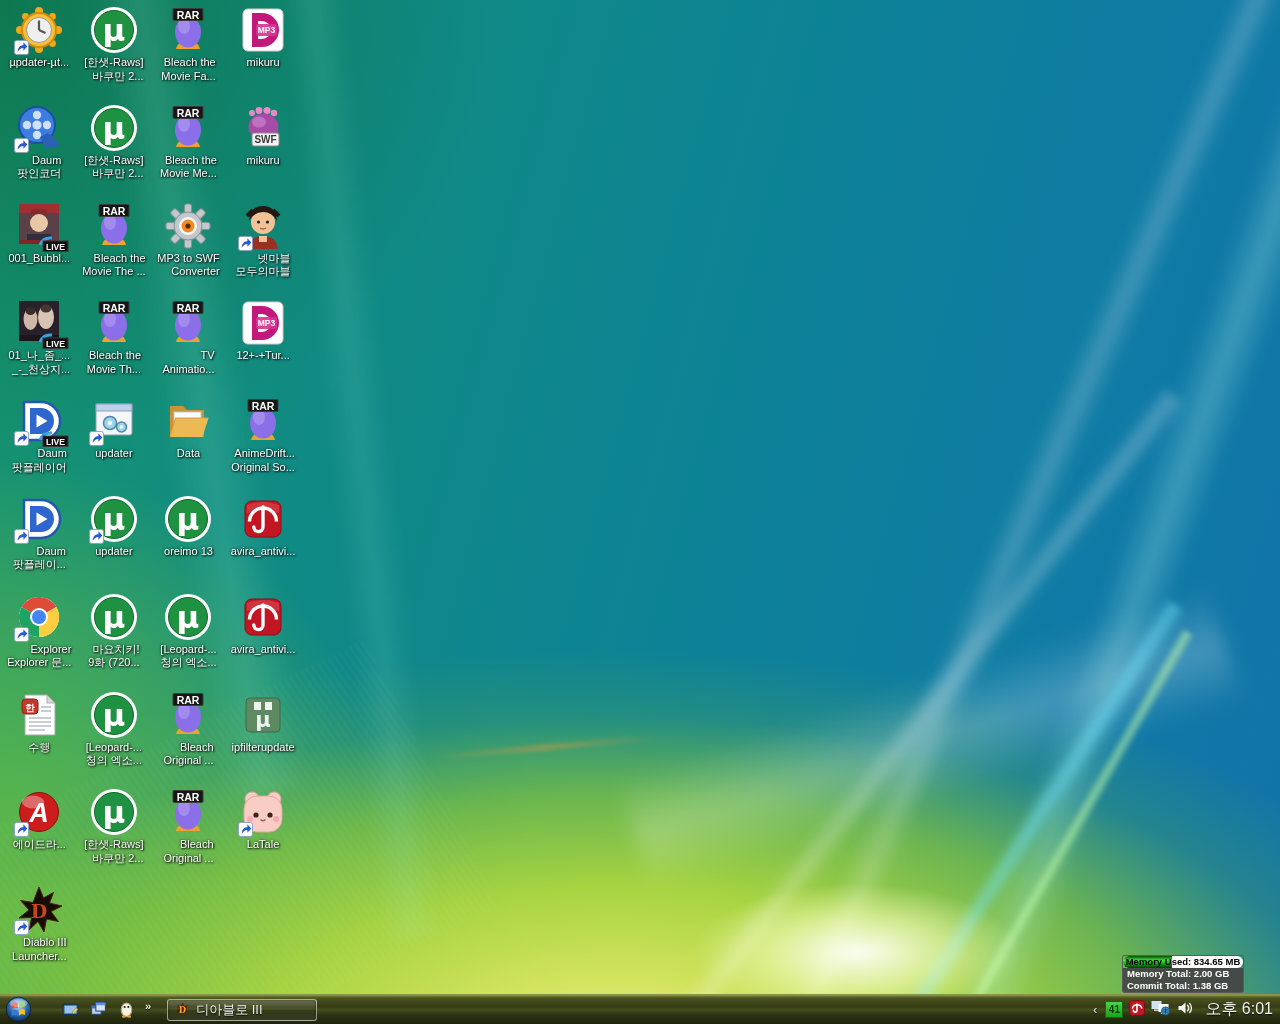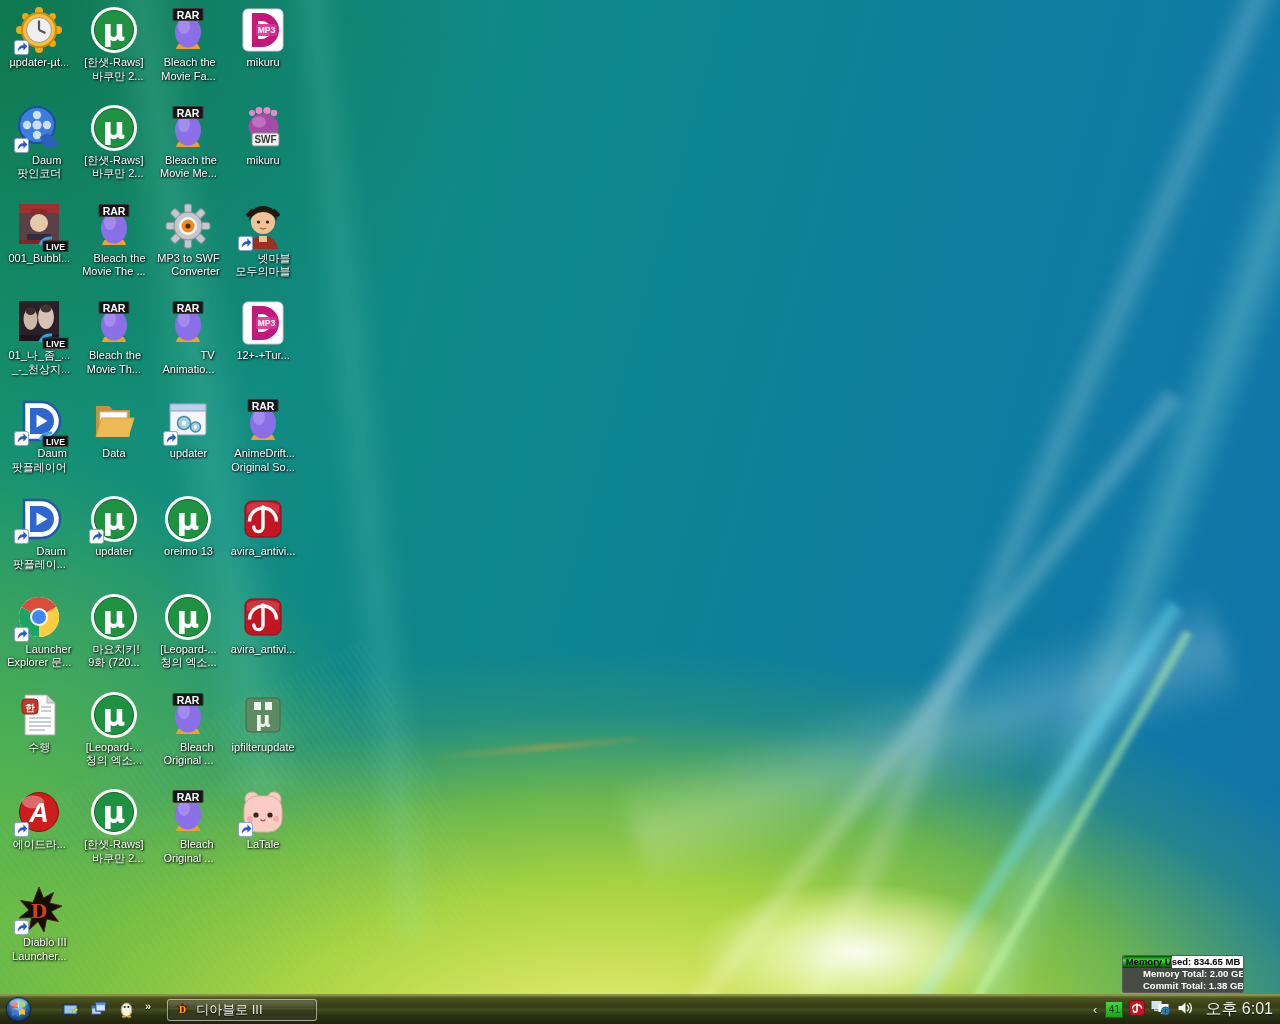--- a/index.html
+++ b/index.html
@@ -37,25 +37,25 @@
   .sc-arrow svg{width:15px;height:15px;}
   .live-badge{position:absolute;right:-6px;bottom:-2px;width:32px;height:17px;}
   .live-badge svg{width:32px;height:17px;}
   .lbl{margin-top:2px;text-align:right;}
   .lbl div{font-size:11px;line-height:13.5px;color:#fff;white-space:nowrap;
     text-shadow:1px 1px 2px rgba(0,0,0,.95),0 0 3px rgba(0,0,0,.8);}
 
   
   #mem-widget{position:absolute;right:36px;bottom:31px;width:120px;border:1px solid #5a5a5a;border-radius:2px;overflow:hidden;
     font-weight:bold;font-size:9.5px;line-height:12px;}
-  #mem-line1{position:relative;background:#fff;color:#000;text-align:center;white-space:nowrap;overflow:hidden;}
+  #mem-line1{position:relative;background:#fff;color:#000;text-align:center;white-space:nowrap;overflow:hidden;border-radius:6px;}
   #mem-bar{position:absolute;left:0;top:0;bottom:0;width:41%;
     background:linear-gradient(180deg,#064b06,#38e438 35%,#0ca60c 65%,#053805);}
   #mem-line1 span{position:relative;}
-  .mem-dark{background:rgba(68,68,68,.93);color:#fff;padding-left:20px;white-space:nowrap;overflow:hidden;}
+  .mem-dark{background:rgba(68,68,68,.93);color:#fff;padding-left:4px;white-space:nowrap;overflow:hidden;}
 
   
   #taskbar{position:absolute;left:0;bottom:0;width:1280px;height:29px;display:flex;align-items:center;
     background:linear-gradient(180deg,#7b8540 0%,#49511f 12%,#343b16 42%,#454e1f 50%,#2b3212 70%,#1f240c 100%);
     border-top:1px solid rgba(230,240,130,.55);box-shadow:inset 0 1px 0 rgba(255,255,255,.12);}
   #start-orb{width:27px;height:27px;margin-left:5px;flex:0 0 auto;cursor:pointer;}
   #start-orb svg{width:27px;height:27px;display:block;}
   #quick-launch{display:flex;align-items:center;gap:11px;margin-left:30px;}
   .ql{width:17px;height:17px;cursor:pointer;}
   .ql svg{width:17px;height:17px;display:block;}
@@ -64,21 +64,21 @@
     border:1px solid rgba(255,255,255,.5);border-radius:3px;cursor:pointer;
     background:linear-gradient(180deg,rgba(255,255,255,.22),rgba(255,255,255,.07) 45%,rgba(0,0,0,.18) 50%,rgba(255,255,255,.10));
     box-shadow:inset 0 0 3px rgba(0,0,0,.4);}
   #task-button .tb-icon{width:15px;height:15px;flex:0 0 auto;}
   #task-button .tb-icon svg{width:15px;height:15px;display:block;}
   #task-button .tb-label{color:#f2f2ee;font-size:13px;white-space:nowrap;text-shadow:0 1px 1px #000;}
   #tb-spacer{flex:1;}
   #tray{display:flex;align-items:center;gap:6px;margin-right:7px;}
   #tray-chevron{color:#e8ecd4;font-size:13px;cursor:pointer;margin-right:2px;text-shadow:0 1px 1px #000;}
   #temp-badge{width:16px;height:15px;background:linear-gradient(180deg,#4ad24a,#17a517);border:1px solid #0c6b0c;
-    color:#062;font-size:10px;font-weight:normal;display:flex;align-items:center;justify-content:center;cursor:pointer;color:#053a05;}
+    color:#062;font-size:10px;font-weight:bold;display:flex;align-items:center;justify-content:center;cursor:pointer;color:#053a05;}
   .tray-ic{cursor:pointer;display:block;}
   #clock{color:#f4f6ec;font-size:16px;margin-left:6px;cursor:default;text-shadow:0 1px 1px #000;white-space:nowrap;}
 </style>
 </head>
 <body>
 
 <div class="bg bg1"></div>
 <div class="bg bg2"></div>
 <div class="bg bg4"></div>
 <div class="bg bg3"></div>
@@ -408,33 +408,20 @@
         </span>
       </div>
       <div class="lbl">
         <div>Daum</div>
         <div>팟플레이어</div>
       </div>
     </div>
     <div class="cell">
       <div class="icon-wrap">
         <svg viewBox="0 0 48 48">
-          <path d="M6 9 h13 l4 4 h17 v27 h-34 z" fill="#c8923a"></path>
-          <rect x="10" y="15" width="27" height="23" fill="#fdfdfd" stroke="#c8c8c8"></rect>
-          <path d="M6 40 l5.5 -19 h33 l-6 19 z" fill="#ecb954"></path>
-          <path d="M6 40 l5.5 -19 h33" fill="none" stroke="#d8a040"></path>
-        </svg>
-      </div>
-      <div class="lbl">
-        <div>Data</div>
-      </div>
-    </div>
-    <div class="cell">
-      <div class="icon-wrap">
-        <svg viewBox="0 0 48 48">
           <rect x="6" y="7" width="36" height="31" rx="2" fill="#f4f6f8" stroke="#8aa0b8"></rect>
           <rect x="6" y="7" width="36" height="7" fill="#bcd2ea" stroke="#8aa0b8"></rect>
           <g fill="#9fd4ea" stroke="#4a8aa8" stroke-width="1.5">
             <circle cx="20" cy="26" r="6.5"></circle>
             <circle cx="31.5" cy="30" r="5"></circle>
           </g>
           <circle cx="20" cy="26" r="2.2" fill="#fff"></circle>
           <circle cx="31.5" cy="30" r="1.7" fill="#fff"></circle>
         </svg>
         <span class="sc-arrow">
@@ -444,20 +431,33 @@
           </svg>
         </span>
       </div>
       <div class="lbl">
         <div>updater</div>
       </div>
     </div>
     <div class="cell">
       <div class="icon-wrap">
         <svg viewBox="0 0 48 48">
+          <path d="M6 9 h13 l4 4 h17 v27 h-34 z" fill="#c8923a"></path>
+          <rect x="10" y="15" width="27" height="23" fill="#fdfdfd" stroke="#c8c8c8"></rect>
+          <path d="M6 40 l5.5 -19 h33 l-6 19 z" fill="#ecb954"></path>
+          <path d="M6 40 l5.5 -19 h33" fill="none" stroke="#d8a040"></path>
+        </svg>
+      </div>
+      <div class="lbl">
+        <div>Data</div>
+      </div>
+    </div>
+    <div class="cell">
+      <div class="icon-wrap">
+        <svg viewBox="0 0 48 48">
           <path d="M12 43 h24 c-1 -5 -5 -8 -12 -8 s-11 3 -12 8z" fill="#f0a22e"></path>
           <ellipse cx="24" cy="26" rx="13" ry="15.5" fill="#8a6fe8"></ellipse>
           <ellipse cx="20" cy="20" rx="6" ry="8" fill="#ab95f0" opacity="0.75"></ellipse>
           <rect x="9" y="2.5" width="30" height="12" rx="1" fill="#161616" stroke="#3c3c3c"></rect>
           <text x="24" y="12.5" font-size="10.5" font-weight="bold" fill="#fff" text-anchor="middle">RAR</text>
         </svg>
       </div>
       <div class="lbl">
         <div>AnimeDrift...</div>
         <div>Original So...</div>
@@ -536,21 +536,21 @@
           <circle cx="24" cy="24" r="7" fill="#4285f4"></circle>
         </svg>
         <span class="sc-arrow">
           <svg viewBox="0 0 16 16">
             <rect x="0.5" y="0.5" width="15" height="15" rx="2.5" fill="#fff" stroke="#8aa0c0"></rect>
             <path d="M4 12.5 C4 7.5 7 5.5 10 5.5 L10 2.5 L14.2 7 L10 11.5 L10 8.5 C7.5 8.5 5.5 10 4 12.5 Z" fill="#2a5ad0"></path>
           </svg>
         </span>
       </div>
       <div class="lbl">
-        <div>Launcher</div>
+        <div>Explorer</div>
         <div>Explorer 문...</div>
       </div>
     </div>
     <div class="cell">
       <div class="icon-wrap">
         <svg viewBox="0 0 48 48">
           <circle cx="24" cy="24" r="23" fill="#fdfdfd"></circle>
           <circle cx="24" cy="24" r="19.5" fill="#1f9242" stroke="#0c6b2a"></circle>
           <text x="24" y="35" font-size="31" font-weight="bold" fill="#fff" text-anchor="middle" font-family="DejaVu Sans,sans-serif">µ</text>
         </svg>

